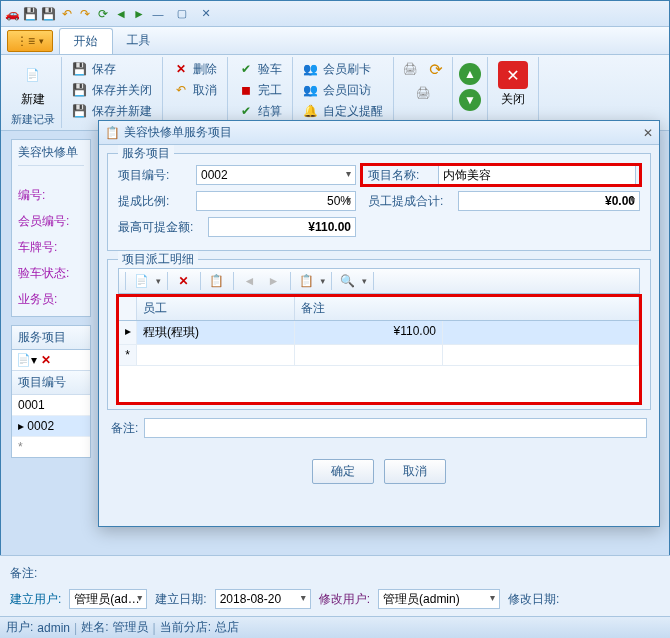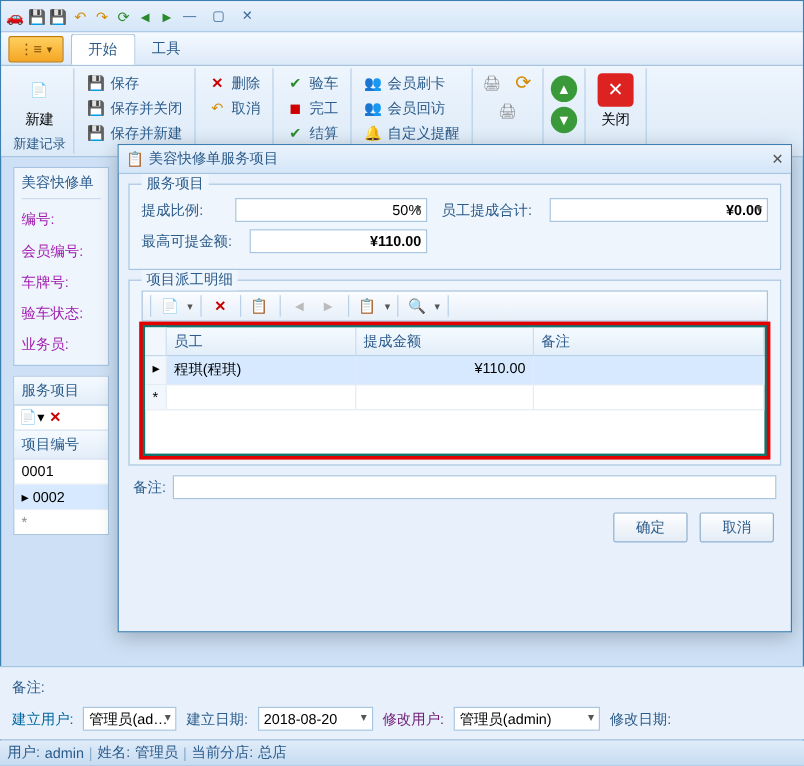--- a/index.html
+++ b/index.html
@@ -37,21 +37,21 @@
 .modal{position:absolute;left:98px;top:120px;width:562px;height:407px;border:1px solid #3c7fb1;background:#e8f1fb;box-shadow:0 4px 16px rgba(0,0,0,.25)}
 .modal .mtitle{height:24px;background:linear-gradient(#eaf3fd,#d5e6f8);display:flex;align-items:center;padding:0 6px;color:#2b5b8a;border-bottom:1px solid #a8c5e0}
 .modal .mtitle .x{margin-left:auto;font-size:12px;color:#555}
 .group{border:1px solid #a8c5e0;margin:8px;padding:8px 10px 10px;position:relative;background:#eef5fd}
 .group .legend{position:absolute;top:-9px;left:10px;background:#eef5fd;padding:0 4px;color:#2b5b8a}
 .frow{display:flex;align-items:center;gap:6px;height:26px}
 .frow .l{color:#2b5b8a;width:72px}
 .tbtbar{display:flex;align-items:center;gap:4px;border:1px solid #a8c5e0;background:linear-gradient(#fbfdff,#e6eff9);padding:2px 4px;height:26px}
 .tbtbar .sep{width:1px;height:18px;background:#b8d0e8;margin:0 2px}
 .tbtbar .tb{width:20px;height:20px;display:flex;align-items:center;justify-content:center;color:#555}
-.grid{border:3px solid #0f766e;background:#fff}
+.grid{border:1px solid #0f766e;background:#fff}
 .ghead{display:flex;background:linear-gradient(#f5faff,#e3eef9);border-bottom:1px solid #a8c5e0}
 .gcell{padding:3px 6px;border-right:1px solid #cdddee;color:#2b5b8a}
 .grow{display:flex;border-bottom:1px solid #e3ecf5}
 .grow .gcell{border-right:1px solid #e3ecf5;color:#000}
 .glead{width:18px;text-align:center;color:#555;border-right:1px solid #cdddee;background:#f2f7fd}
 .cname{flex:0 0 158px}
 .camt{flex:0 0 148px;text-align:right}
 .crem{flex:1}
 .redbox{outline:3px solid #e30000;outline-offset:-1px}
 .btn{background:linear-gradient(#fefefe,#e4ecf6);border:1px solid #8fb0d0;padding:3px 18px;color:#2b5b8a;border-radius:2px}
@@ -176,21 +176,21 @@
     <div class="rgroup">
       <div class="big">
         <div class="icon" style="background:#d22;color:#fff;border-radius:4px;width:30px;height:28px;font-size:16px">✕</div>
         <div>关闭</div>
       </div>
     </div>
   </div>
 
   <div style="padding:8px 4px 0 10px">
     <div style="border:1px solid #a8c5e0;background:#eef5fd;width:80px;padding:4px 6px">
-      <div style="color:#2b5b8a;border-bottom:1px solid #cdddee;padding-bottom:4px;margin-bottom:4px">美容快修单</div>
+      <div style="color:#2b5b8a;border-bottom:1px solid #cdddee;padding-bottom:4px;margin-bottom:16px">美容快修单</div>
       <div class="lblrow">
           <span class="lbl">编号:</span>
         </div>
       <div class="lblrow">
           <span class="lbl">会员编号:</span>
         </div>
       <div class="lblrow">
           <span class="lbl">车牌号:</span>
         </div>
       <div class="lblrow">
@@ -249,20 +249,32 @@
 <div class="modal">
   <div class="mtitle">
     <span style="margin-right:4px">📋</span>
     <span>美容快修单服务项目</span>
     <span class="x">✕</span>
   </div>
 
   <div class="group">
     <div class="legend">服务项目</div>
     <div class="frow">
+      <div class="l">项目编号:</div>
+      <div class="inp left dd" style="width:160px">
+          <span>0002</span>
+        </div>
+      <div style="display:flex;align-items:center;gap:6px;flex:1" class="redbox">
+        <div class="l" style="width:64px;margin-left:6px">项目名称:</div>
+        <div class="inp left" style="flex:1;margin-right:4px">
+            <span>内饰美容</span>
+          </div>
+      </div>
+    </div>
+    <div class="frow">
       <div class="l">提成比例:</div>
       <div class="inp dd" style="width:160px">
           <span>50%</span>
         </div>
       <div class="l" style="width:84px;margin-left:6px">员工提成合计:</div>
       <div class="inp dd" style="flex:1">
           <span style="font-weight:bold">¥0.00</span>
         </div>
     </div>
     <div class="frow">
@@ -292,21 +304,20 @@
       <span class="sep"></span>
       <span class="tb">🔍</span>
         <span style="font-size:9px;color:#555">▾</span>
       <span class="sep"></span>
     </div>
     <div class="redbox" style="margin-top:2px">
       <div class="grid">
         <div class="ghead">
           <div class="gcell glead"></div>
           <div class="gcell cname">员工</div>
-          <div class="gcell camt" style="text-align:left">提成金额</div>
           <div class="gcell crem">备注</div>
         </div>
         <div class="grow sel">
           <div class="gcell glead">▸</div>
           <div class="gcell cname">程琪(程琪)</div>
           <div class="gcell camt">¥110.00</div>
           <div class="gcell crem"></div>
         </div>
         <div class="grow">
           <div class="gcell glead">*</div>
@@ -317,17 +328,17 @@
         <div style="height:36px"></div>
       </div>
     </div>
   </div>
 
   <div style="padding:0 12px;display:flex;align-items:center;gap:6px">
     <span style="color:#2b5b8a">备注:</span>
     <div class="inp left" style="flex:1"></div>
   </div>
 
-  <div style="display:flex;justify-content:flex-end;gap:10px;padding:11px 14px">
+  <div style="display:flex;justify-content:center;gap:10px;padding:21px 14px">
     <button class="btn">确定</button>
     <button class="btn">取消</button>
   </div>
 </div>
 
 </body></html>

